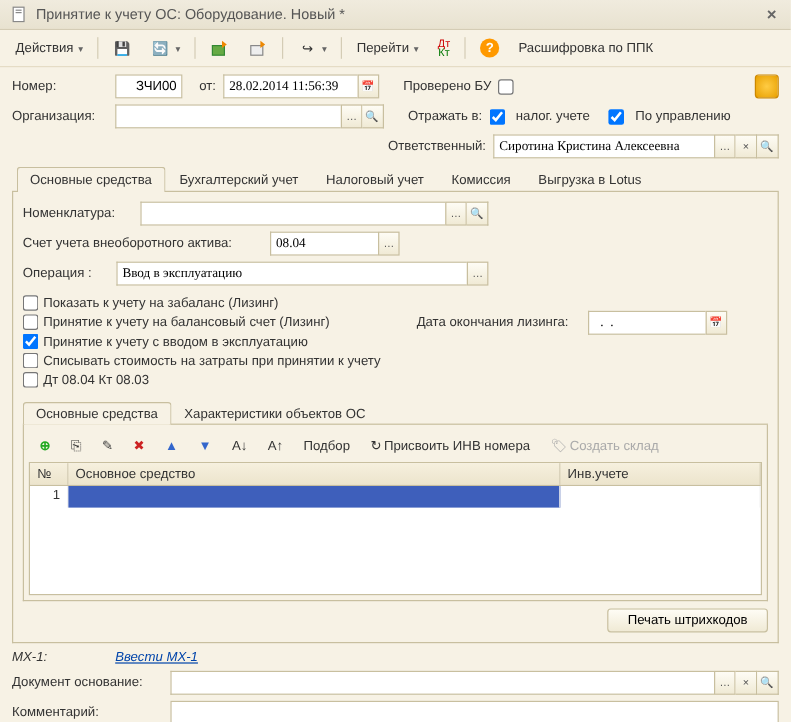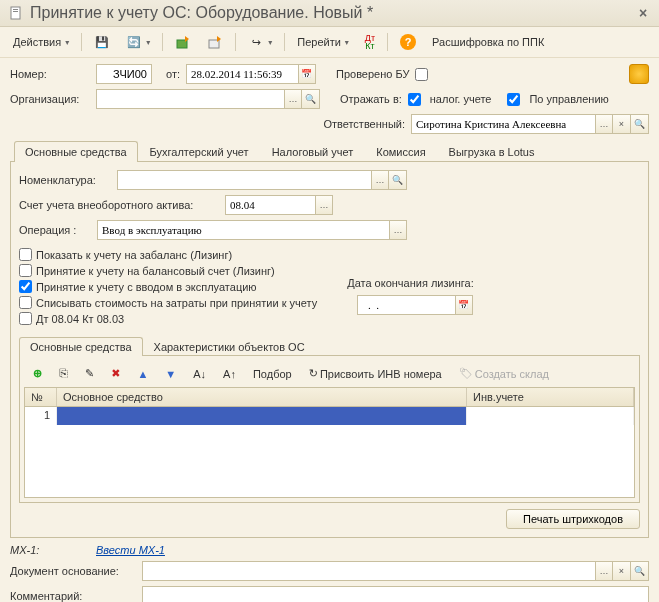--- a/index.html
+++ b/index.html
@@ -13,21 +13,21 @@
   color: #333;
 }
 .window-titlebar {
   background: linear-gradient(#f0ebde, #e8e2d0);
   border-bottom: 1px solid #d4ccb5;
   padding: 4px 8px;
   display: flex;
   align-items: center;
   justify-content: space-between;
 }
-.window-title { font-size: 16px; color: #555; }
+.window-title { font-size: 12px; color: #555; }
 .window-close {
   width: 16px; height: 16px; cursor: pointer;
   display: flex; align-items: center; justify-content: center;
   color: #666; font-size: 14px; font-weight: bold;
 }
 .toolbar, .sub-toolbar {
   background: #f7f2e5;
   padding: 4px 6px;
   display: flex;
   align-items: center;
@@ -316,21 +316,21 @@
           </div>
         <div class="checkbox-row">
             <input type="checkbox" style="">
             <span>Списывать стоимость на затраты при принятии к учету</span>
           </div>
         <div class="checkbox-row">
             <input type="checkbox" style="">
             <span>Дт 08.04 Кт 08.03</span>
           </div>
       </div>
-      <div class="form-row" style="margin-top:32px;flex-direction:column;">
+      <div class="form-row" style="margin-top:16px;">
         <span>Дата окончания лизинга:</span>
         <div class="input-combo" style="margin-left:10px;">
           <input class="input-field" style="width: 98px;" value="  .  .    ">
           <button class="input-btn">📅</button>
         </div>
       </div>
     </div>
 
     <div class="sub-tabs">
       <div class="sub-tab active">Основные средства</div>

